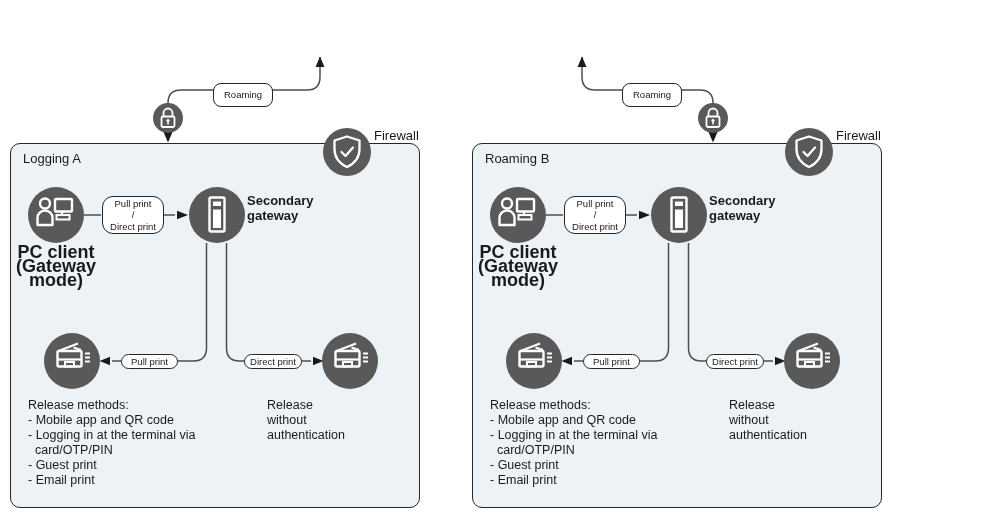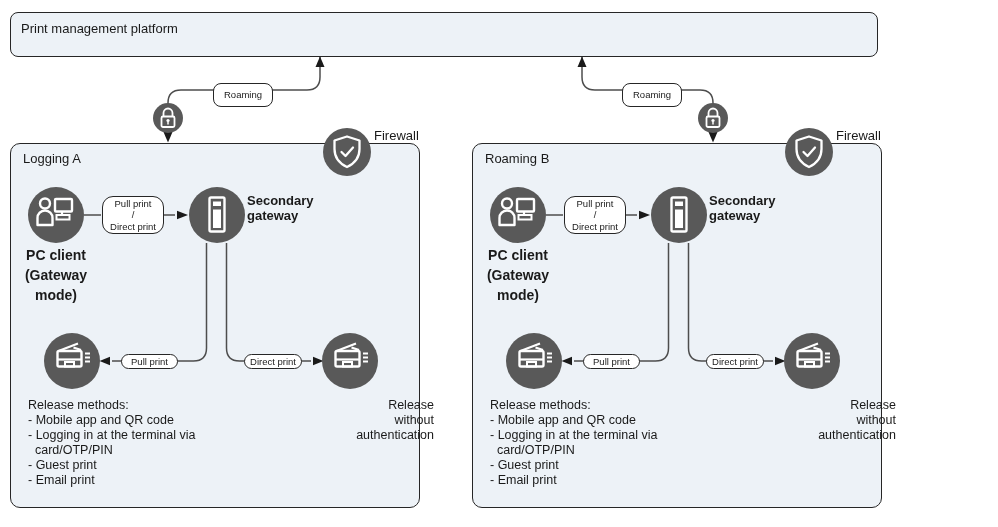--- a/index.html
+++ b/index.html
@@ -126,50 +126,47 @@
     font-size: 13px;
     line-height: 15px;
     white-space: pre-wrap;
     font-weight: bold;
   }
   .gateway-label { left: 236px; top: 49px; }
   .pc-label {
     left: -5px; top: 101px;
     width: 100px;
     text-align: center;
-    font-size: 14px;
-    line-height: 20px;
+    font-size: 18px;
+    line-height: 14px;
   }
   .caption-text {
     position: absolute;
     font-size: 12.5px;
     line-height: 15px;
     white-space: pre-wrap;
   }
   .release-methods { left: 17px; top: 254px; width: 230px; }
-  .release-without { left: 263px; top: 254px; width: 160px; text-align: right; }
+  .release-without { left: 256px; top: 254px; width: 160px; text-align: left; }
   svg.icon { display: block; }
 </style>
 </head>
 <body>
 
 <div class="canvas">
 
   <svg class="overlay-svg">
     <path d="M320 57 V77 Q320 90 307 90 H181 Q168 90 168 103 V136" fill="none" stroke="#4d4d4d" stroke-width="1.5"></path>
     <polygon points="320,56.5 315.5,67 324.5,67" fill="#1a1a1a"></polygon>
     <polygon points="168,142.5 163.5,132 172.5,132" fill="#1a1a1a"></polygon>
     <path d="M582 57 V77 Q582 90 595 90 H700 Q713 90 713 103 V136" fill="none" stroke="#4d4d4d" stroke-width="1.5"></path>
     <polygon points="582,56.5 577.5,67 586.5,67" fill="#1a1a1a"></polygon>
     <polygon points="713,142.5 708.5,132 717.5,132" fill="#1a1a1a"></polygon>
   </svg>
 
-  <div class="panel platform-box">
-    <div class="platform-title">Print management platform</div>
-  </div>
 
   <div class="pill roaming-pill roaming-a">Roaming</div>
   <div class="pill roaming-pill roaming-b">Roaming</div>
 
   <div class="lock-badge lock-a">
     <svg class="icon" width="30" height="30" viewBox="0 0 30 30">
       <path d="M10.5 13.5 V10 a4.5 4.5 0 0 1 9 0 v3.5" fill="none" stroke="#fff" stroke-width="1.8"></path>
       <rect x="8.5" y="13.5" width="13" height="10.5" rx="1.5" fill="none" stroke="#fff" stroke-width="1.8"></rect>
       <circle cx="15" cy="17.5" r="1.6" fill="#fff"></circle>
       <path d="M15 18.5 V21.5" stroke="#fff" stroke-width="1.5"></path>

